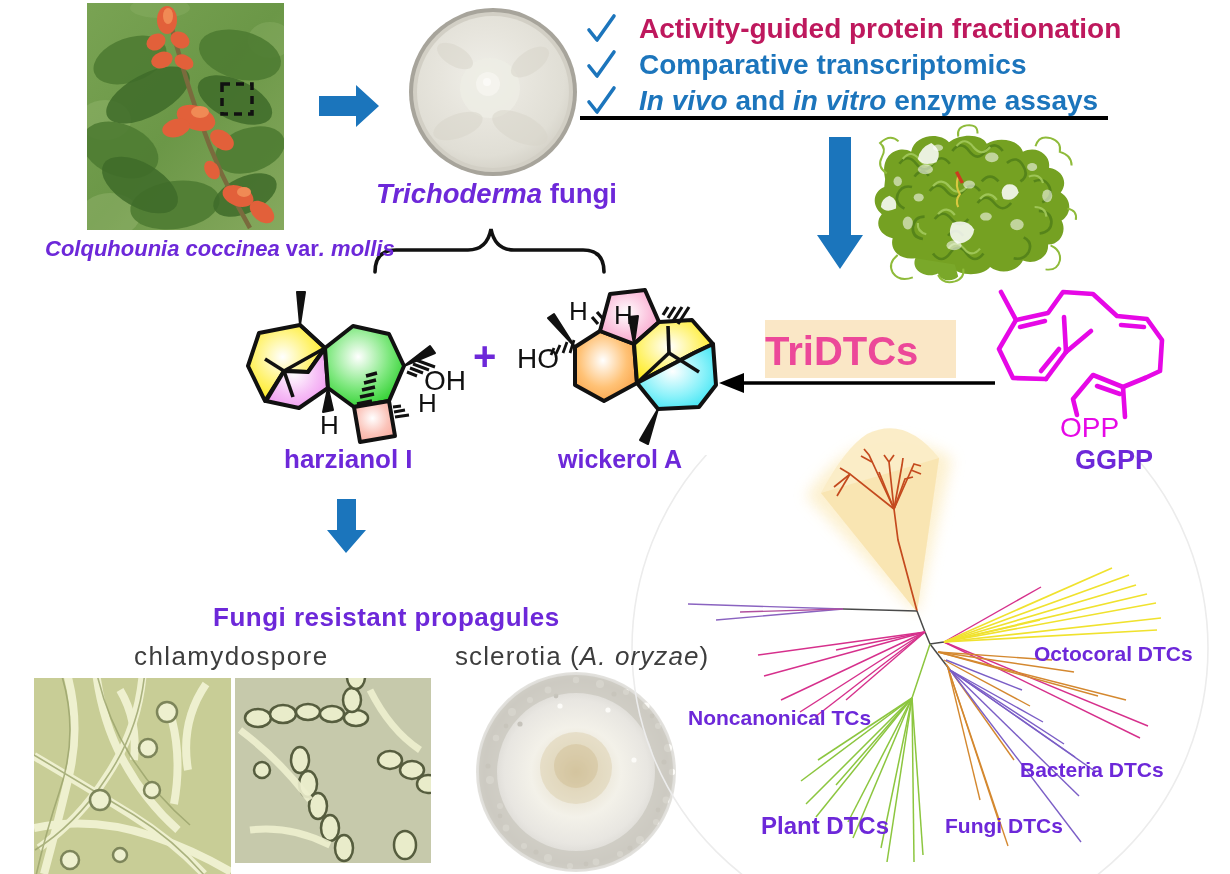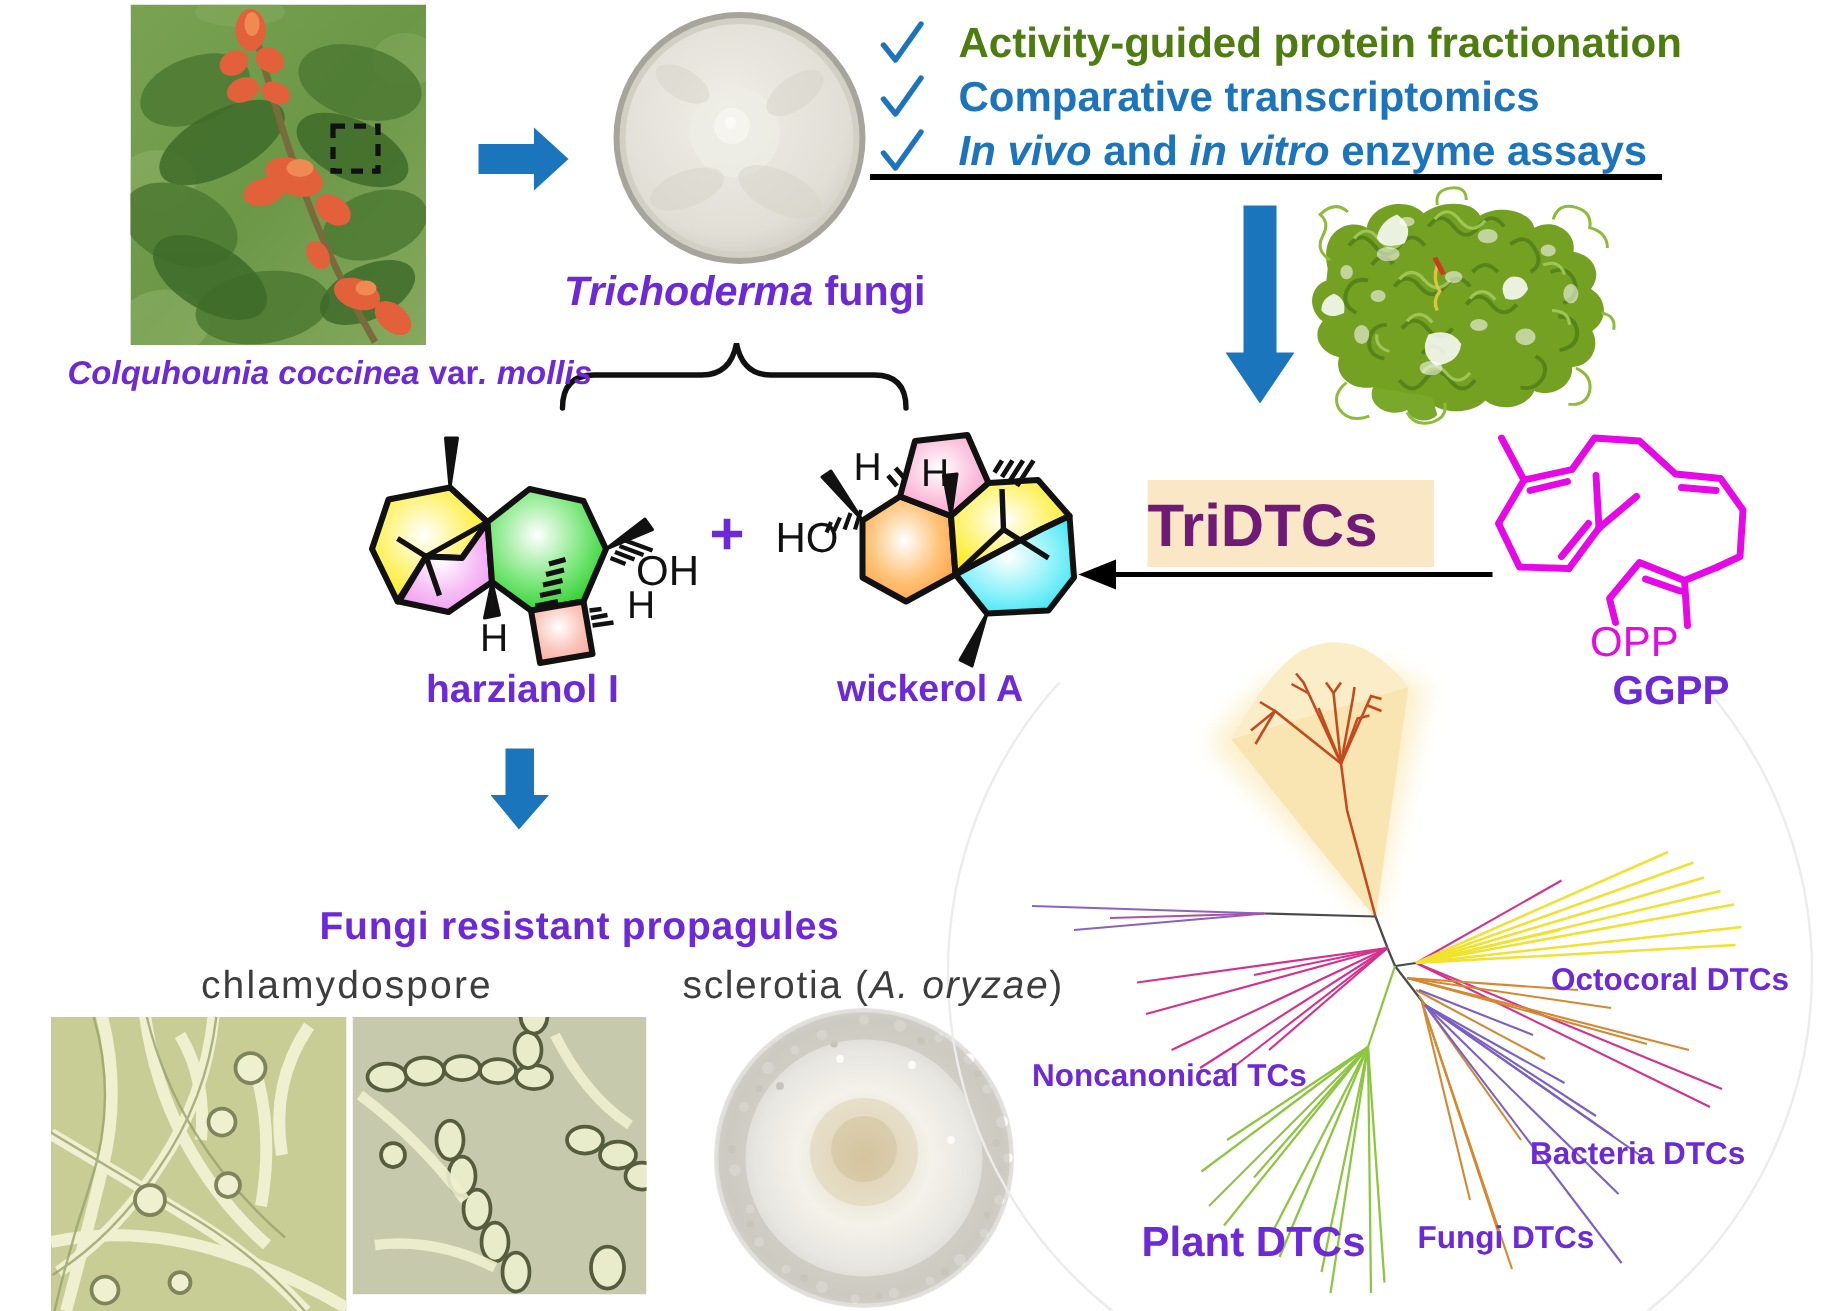--- a/index.html
+++ b/index.html
@@ -512,38 +512,38 @@
     <path d="M912,698 L923,855"></path>
     <path d="M912,698 L818,760"></path>
     <path d="M912,698 L836,785"></path>
   </g>
 </g>
 
 </svg>
 
 <div class="t" style="left:17px;top:236px;font-size:22px;font-weight:bold;margin-left:28px;"><i>Colquhounia coccinea</i> var<i>.</i> <i>mollis</i></div>
 
-<div class="t" style="left:639px;top:13px;font-size:28px;font-weight:bold;color:#4d7c0f;">Activity-guided protein fractionation</div>
+<div class="t" style="left:639px;top:13px;font-size:28px;font-weight:bold;color:#be185d;">Activity-guided protein fractionation</div>
 <div class="t" style="left:639px;top:85px;font-size:28px;font-weight:bold;color:#1C75BC;"><i>In vivo</i> and <i>in vitro</i> enzyme assays</div>
 <div class="t" style="left:639px;top:49px;font-size:28px;font-weight:bold;color:#1C75BC;">Comparative transcriptomics</div>
 
 <div class="t" style="left:376px;top:178px;font-size:27.5px;font-weight:bold;"><i>Trichoderma</i> fungi</div>
 
 <div class="t" style="left:284px;top:444px;font-size:26px;font-weight:bold;">harzianol I</div>
 <div class="t" style="left:473px;top:334px;font-size:40px;font-weight:bold;">+</div>
 <div class="t" style="left:558px;top:445px;font-size:25px;font-weight:bold;text-align:right;">wickerol A</div>
 
 <div class="t" style="left:765px;top:320px;width:191px;height:58px;background:#FAE7C6;"></div>
-<div class="t" style="left:765px;top:329px;width:152px;text-align:center;font-size:40px;font-weight:bold;color:#701a75;">TriDTCs</div>
+<div class="t" style="left:765px;top:329px;width:152px;text-align:center;font-size:40px;font-weight:bold;color:#ec4899;">TriDTCs</div>
 
 <div class="t" style="left:1060px;top:412px;font-size:28px;color:#E608E6;">OPP</div>
 <div class="t" style="left:1043px;top:445px;font-size:27px;font-weight:bold;margin-left:32px;">GGPP</div>
 
 <div class="t" style="left:213px;top:602px;font-size:26px;font-weight:bold;letter-spacing:0.5px;">Fungi resistant propagules</div>
 <div class="t" style="left:134px;top:641px;font-size:26px;letter-spacing:1.4px;color:#3d3d3d;">chlamydospore</div>
 <div class="t" style="left:455px;top:641px;font-size:26px;letter-spacing:1.1px;color:#3d3d3d;">sclerotia (<i>A.&nbsp;oryzae</i>)</div>
 
 <div class="t" style="left:1034px;top:642px;font-size:21px;font-weight:bold;">Octocoral DTCs</div>
 <div class="t" style="left:688px;top:706px;font-size:21px;font-weight:bold;">Noncanonical TCs</div>
 <div class="t" style="left:1020px;top:758px;font-size:21px;font-weight:bold;">Bacteria DTCs</div>
-<div class="t" style="left:761px;top:812px;font-size:28px;font-weight:bold;">Plant DTCs</div>
+<div class="t" style="left:761px;top:812px;font-size:24px;font-weight:bold;">Plant DTCs</div>
 <div class="t" style="left:945px;top:814px;font-size:21px;font-weight:bold;">Fungi DTCs</div>
 </div>
 
 </body></html>

